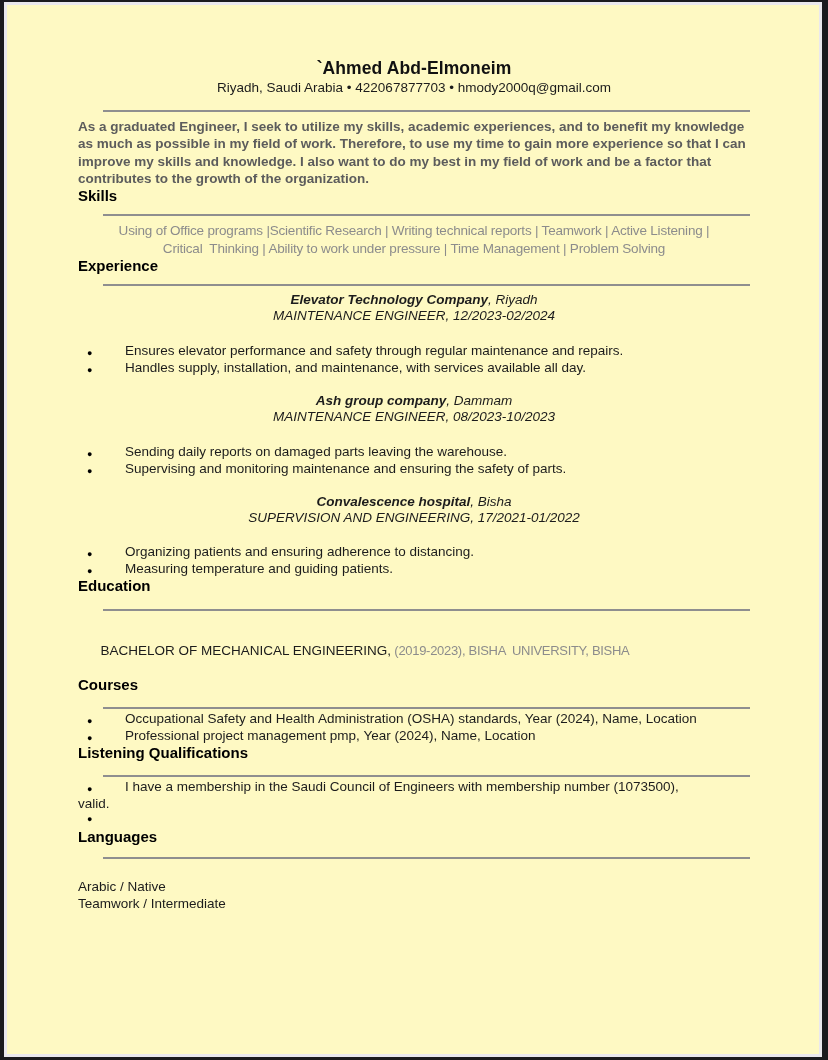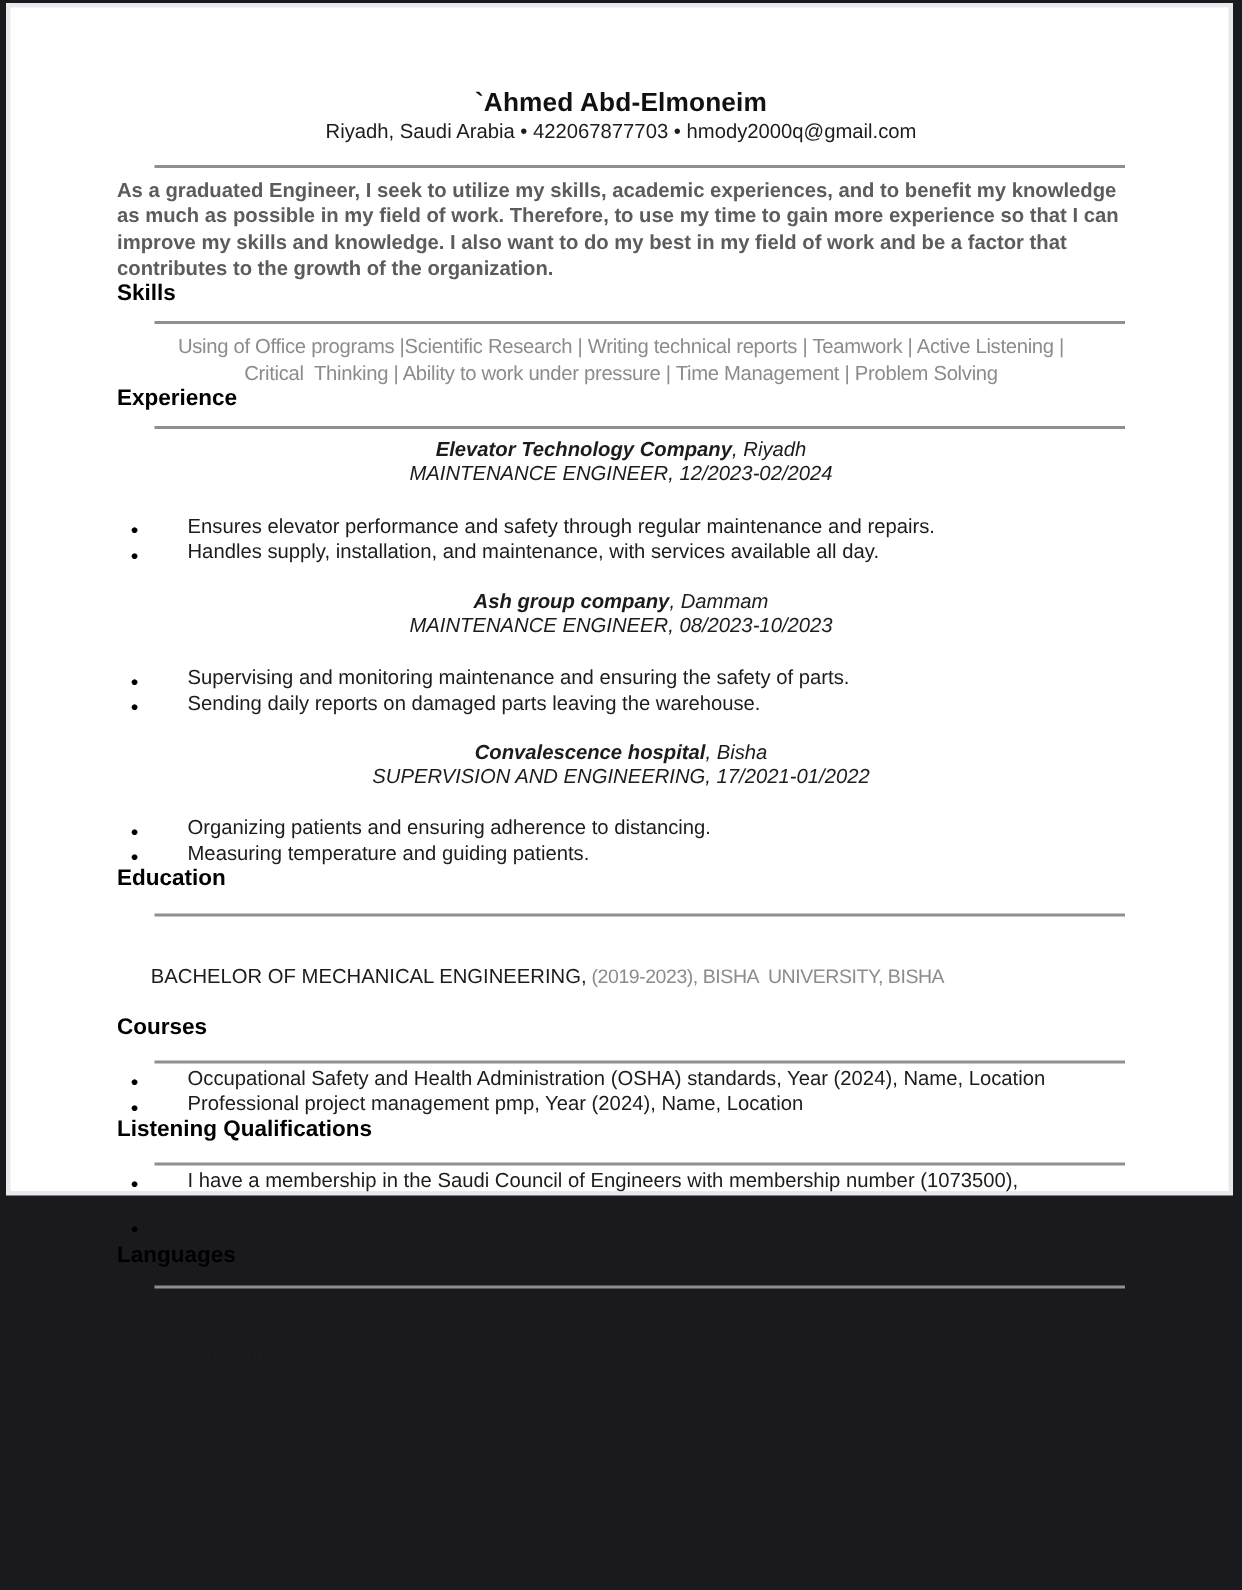--- a/index.html
+++ b/index.html
@@ -6,22 +6,22 @@
   body{
     width:828px;height:1060px;
     background:#1a1a1e;
     overflow:hidden;
     font-family:"Liberation Sans","DejaVu Sans",sans-serif;
     -webkit-font-smoothing:antialiased;
   }
   .page{
     position:absolute;
     left:7px;top:5px;
-    width:812px;height:789px;
-    background:#ffffff;
+    width:812px;height:1049px;
+    background:#fef9c3;
     box-shadow:0 0 0 3px #eae8ed;
   }
   .content{
     padding:52px 69px 0 71px; 
     color:#1c1c1c;
     font-size:13.5px;
   }
   .name{
     margin:0;text-align:center;
     font-size:17.5px;font-weight:bold;color:#111;
@@ -122,22 +122,22 @@
     </div>
 
     <div class="job">
       <div class="job-company">
         <span class="co">Ash group company</span><span>, Dammam</span>
       </div>
       <div class="job-role">
         <span>MAINTENANCE ENGINEER</span><span>, 08/2023-10/2023</span>
       </div>
       <ul class="dots">
+        <li>Sending daily reports on damaged parts leaving the warehouse.</li>
         <li>Supervising and monitoring maintenance and ensuring the safety of parts.</li>
-        <li>Sending daily reports on damaged parts leaving the warehouse.</li>
       </ul>
     </div>
 
     <div class="job">
       <div class="job-company">
         <span class="co">Convalescence hospital</span><span>, Bisha</span>
       </div>
       <div class="job-role">
         <span>SUPERVISION AND ENGINEERING</span><span>, 17/2021-01/2022</span>
       </div>
@@ -163,17 +163,17 @@
     <h2 class="sec sec-addl">Listening Qualifications</h2>
     <div class="rule mid"></div>
     <div class="qual">I have a membership in the Saudi Council of Engineers with membership number (1073500),</div>
     <div class="qual-cont">valid.</div>
     <div class="lone-bullet"></div>
 
     <h2 class="sec sec-lang">Languages</h2>
     <div class="rule" style="margin-top:11px;"></div>
     <div class="lang-list">
       <div class="lang-item">Arabic / Native</div>
-      <div class="lang-item">English / Intermediate</div>
+      <div class="lang-item">Teamwork / Intermediate</div>
     </div>
 
   </div>
 </div>
 
 </body></html>

